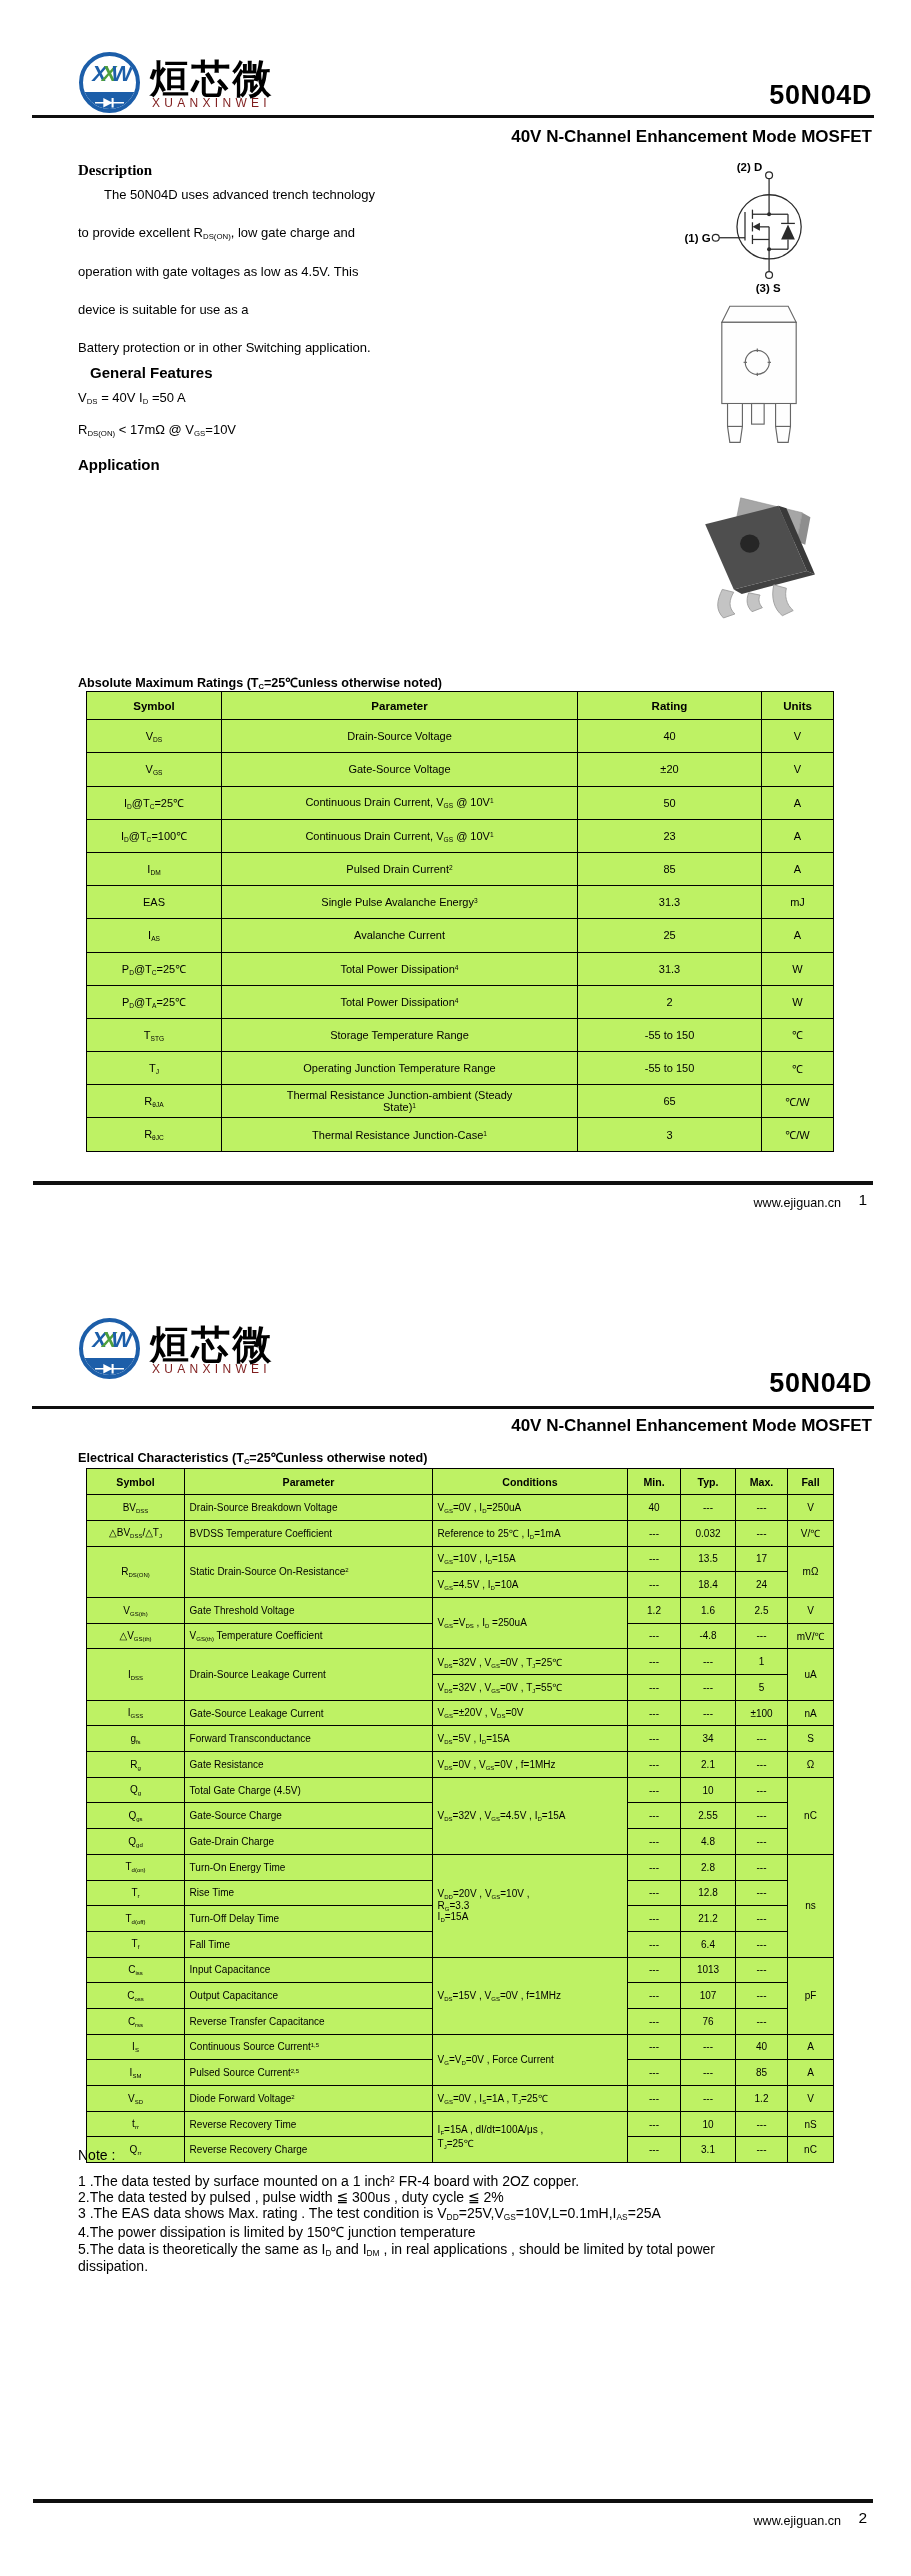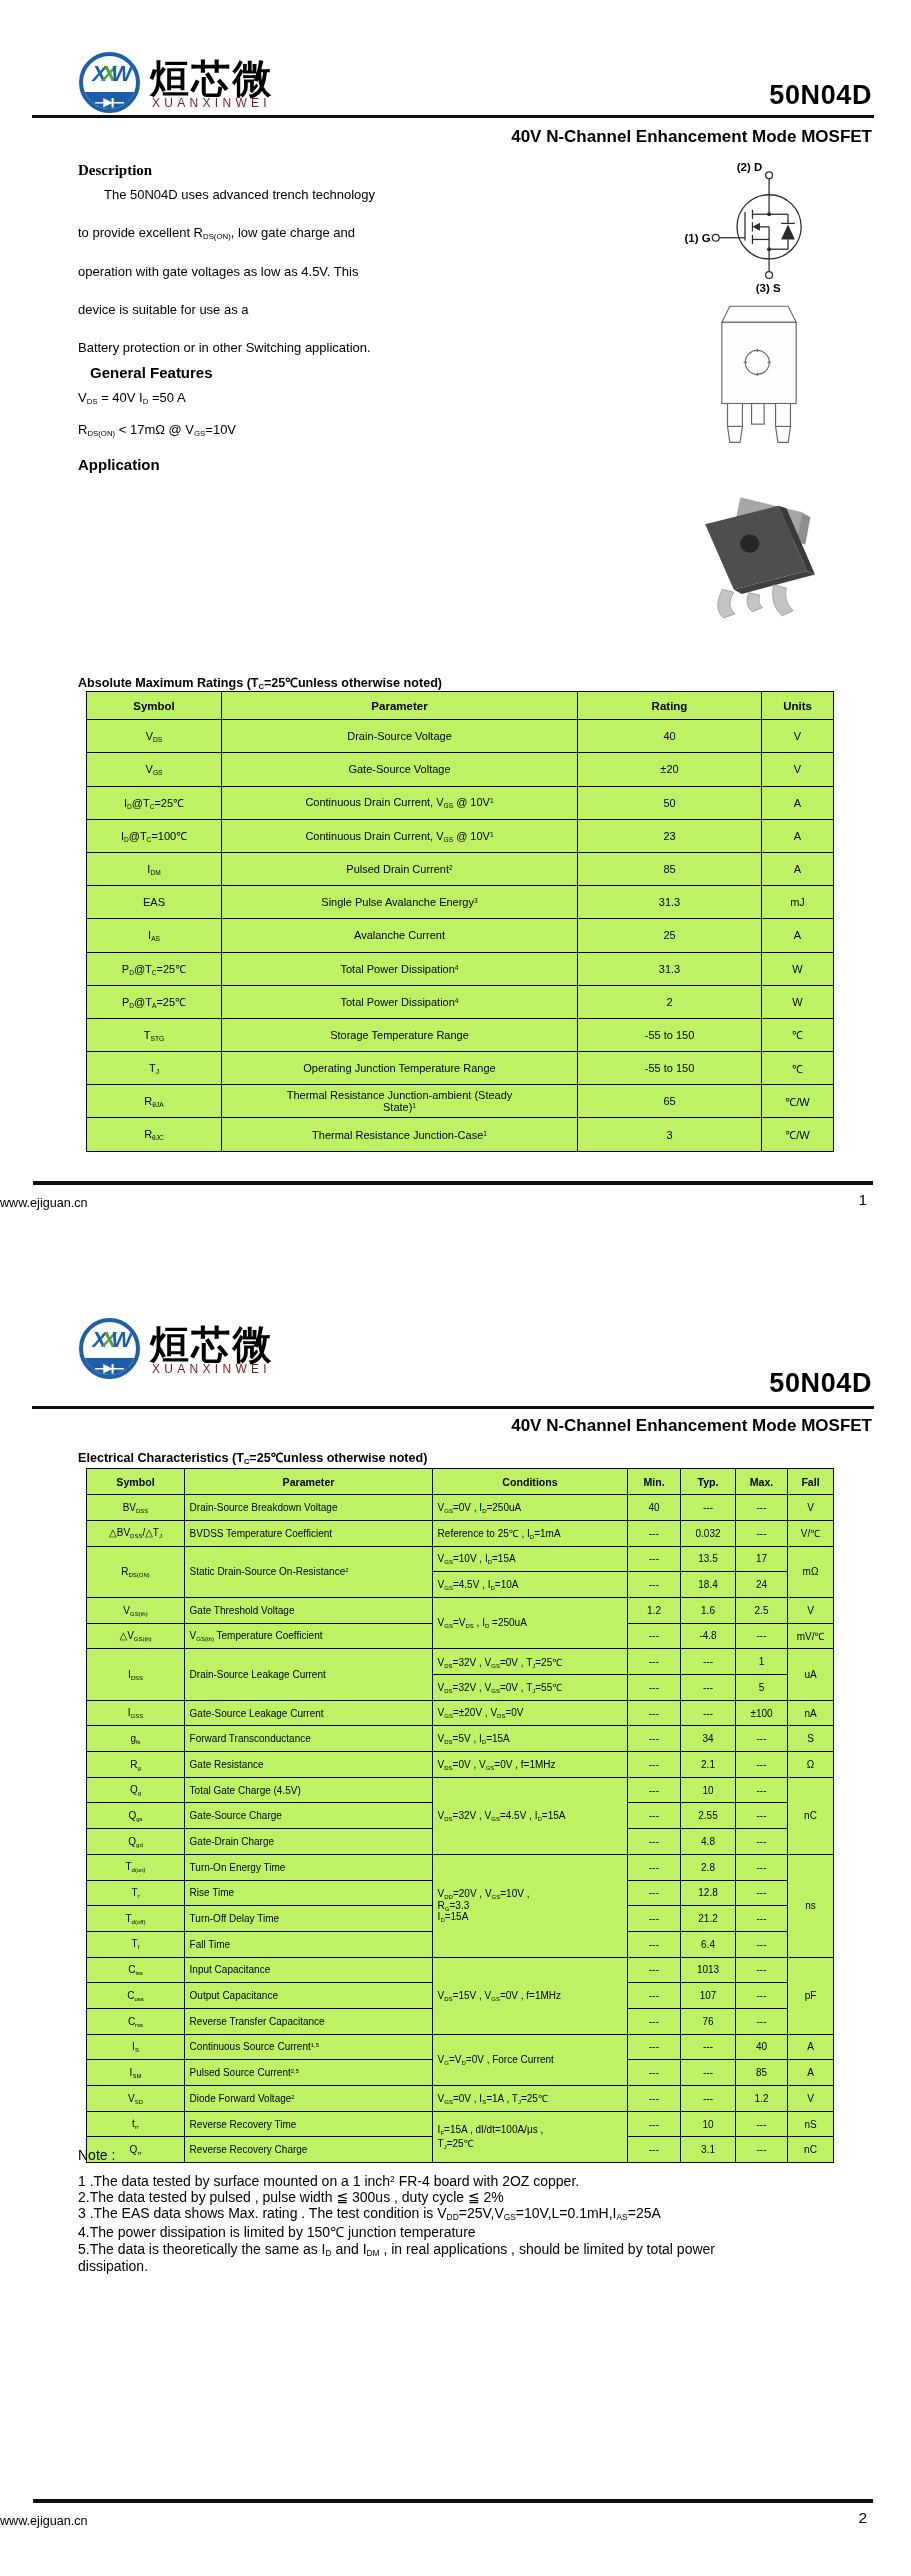--- a/index.html
+++ b/index.html
@@ -40,21 +40,21 @@
      font-size:11px;height:30px;padding:1.1px 4.6px;font-weight:normal;white-space:normal;}
   #abs-table th{font-weight:bold;font-size:11.5px;height:25px;}
   #elec-table{width:746px;}
   #elec-table th,#elec-table td{border:0.9px solid #000;text-align:center;vertical-align:middle;
      font-size:10px;height:23.5px;padding:0.6px 4.6px;font-weight:normal;white-space:normal;}
   #elec-table th{font-weight:bold;font-size:10.6px;border-bottom:1.7px solid #000;height:24px;}
   #elec-table tr.grp td{border-top:1.7px solid #000;}
   #elec-table td.l{text-align:left;}
   
   .footer-line{left:33px;width:840px;height:4px;background:#0f0f0f;}
-  .footer-url{left:0;width:841px;text-align:left;font-size:12.6px;}
+  .footer-url{left:0;width:841px;text-align:right;font-size:12.6px;}
   .footer-page{right:44px;font-size:15.5px;}
   svg text{font-family:"Liberation Sans",sans-serif;}
 </style>
 </head>
 <body>
 
 <div class="sheet">
 
   <div class="abs logo" style="left:79px;top:52px;">
     <div class="logo-mark">

